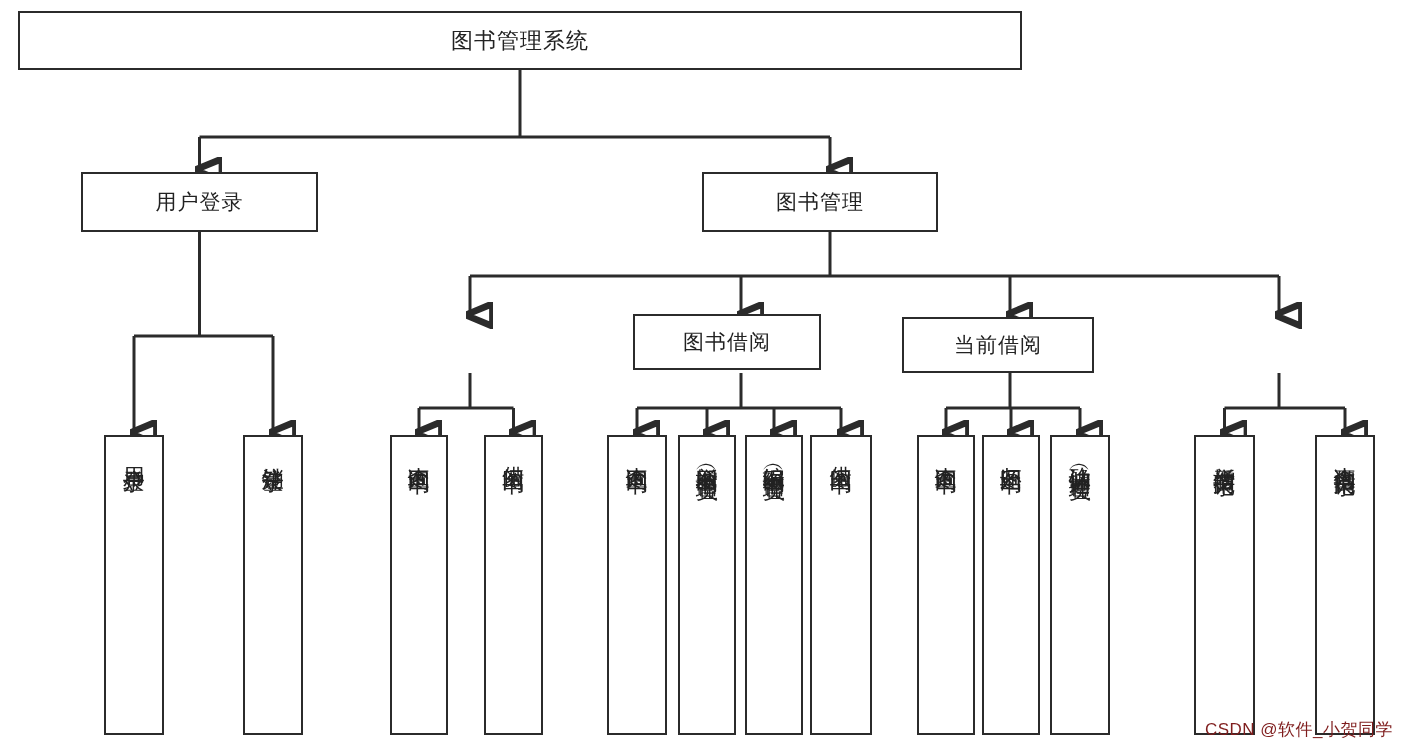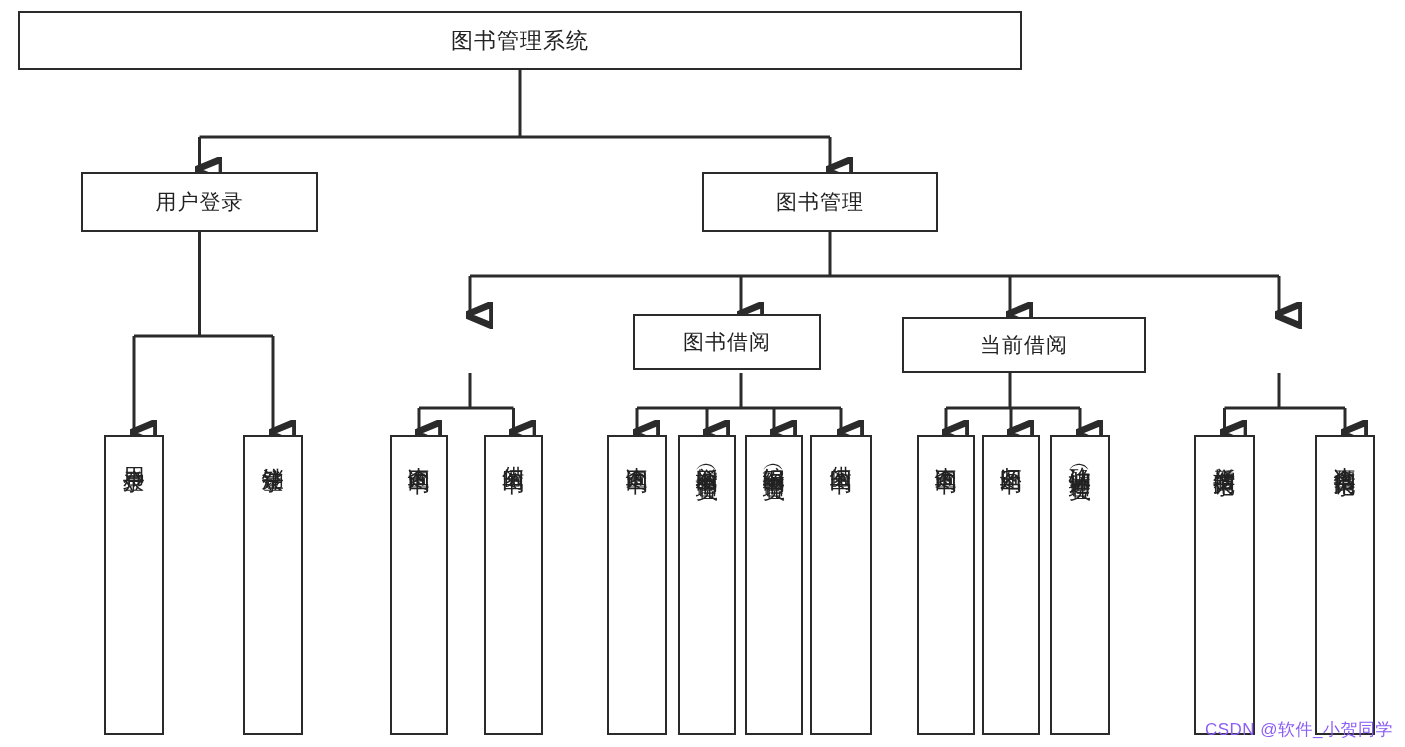--- a/index.html
+++ b/index.html
@@ -44,21 +44,21 @@
     letter-spacing:2px;
     white-space:nowrap;
   }
   svg#links{position:absolute;left:0;top:0;width:1405px;height:747px;pointer-events:none;}
   svg#links path,svg#links line{stroke:#2b2b2b;stroke-width:3;fill:none;}
   .watermark{
     position:absolute;
     right:12px;
     bottom:6px;
     font-size:17px;
-    color:#8b5cf6;
+    color:#7f1d1d;
     letter-spacing:0.5px;
     white-space:nowrap;
     user-select:none;
   }
 </style>
 </head>
 <body>
 
 <div id="canvas">
 
@@ -115,21 +115,21 @@
 
   <div class="node" id="n-book_manage" style="left: 702px; top: 172px; width: 236px; height: 60px;">
     <span class="lbl">图书管理</span>
   </div>
 
 
   <div class="node" id="n-book_borrow" style="left: 633px; top: 314px; width: 188px; height: 56px;">
     <span class="lbl">图书借阅</span>
   </div>
 
-  <div class="node" id="n-current_borrow" style="left: 902px; top: 317px; width: 244px; height: 56px;">
+  <div class="node" id="n-current_borrow" style="left: 902px; top: 317px; width: 192px; height: 56px;">
     <span class="lbl">当前借阅</span>
   </div>
 
 
   <div class="node leaf" id="n-leaf_user_login" style="left: 104px; top: 435px; width: 60px; height: 300px;">
     <span class="lbl">用户登录</span>
   </div>
 
   <div class="node leaf" id="n-leaf_logout" style="left: 243px; top: 435px; width: 60px; height: 300px;">
     <span class="lbl">注销登录</span>

